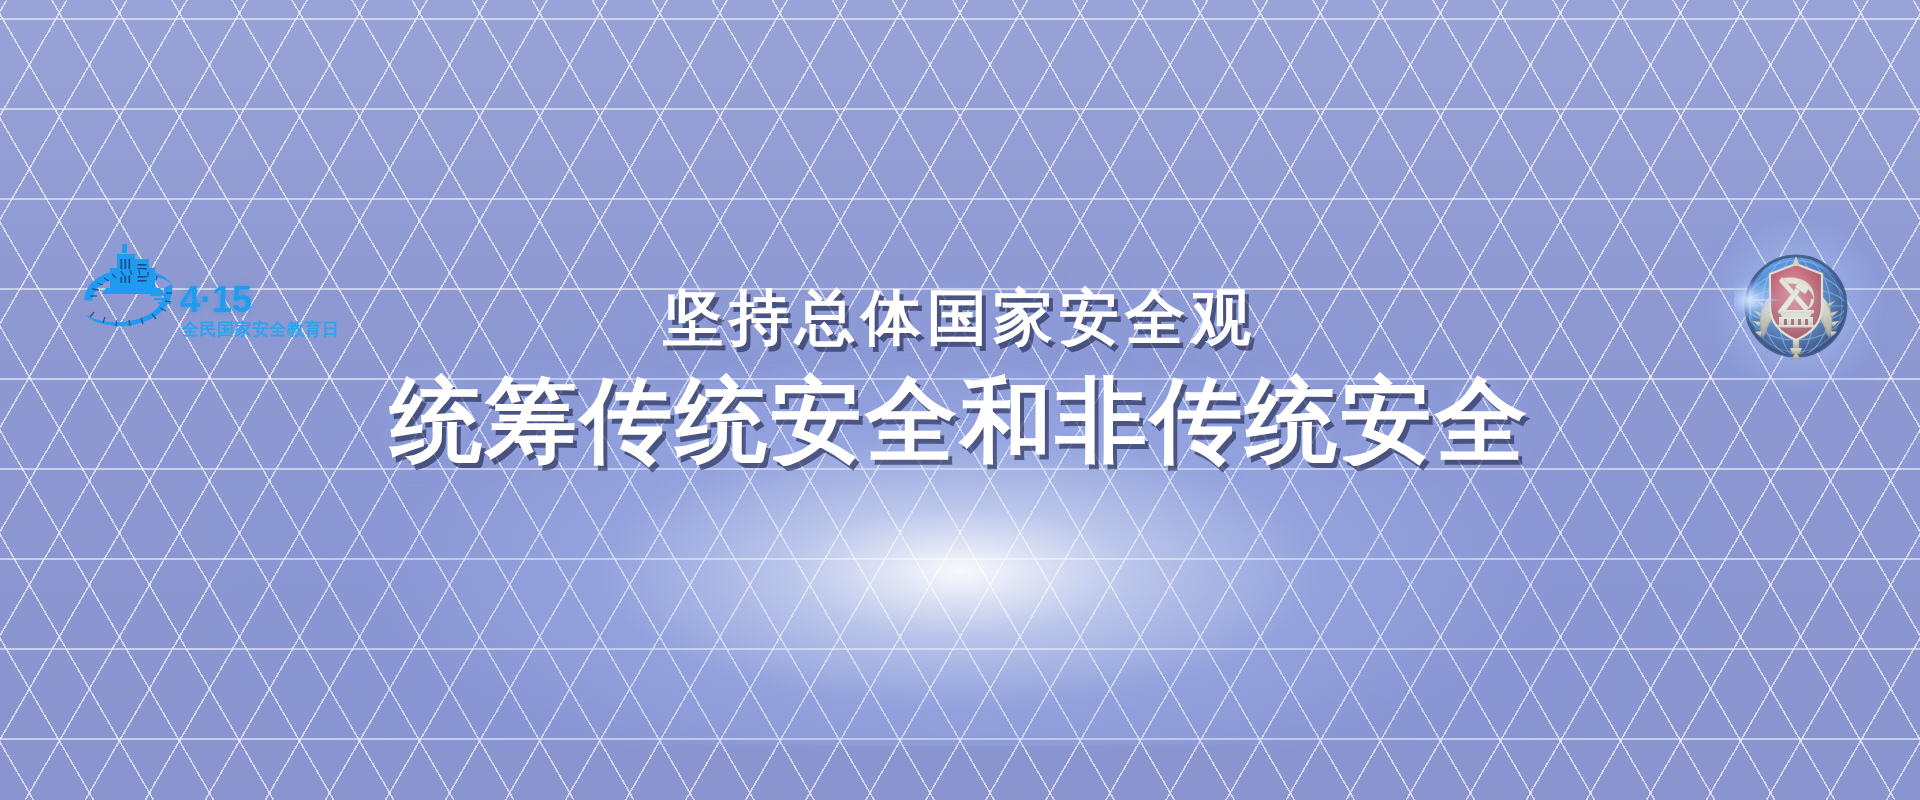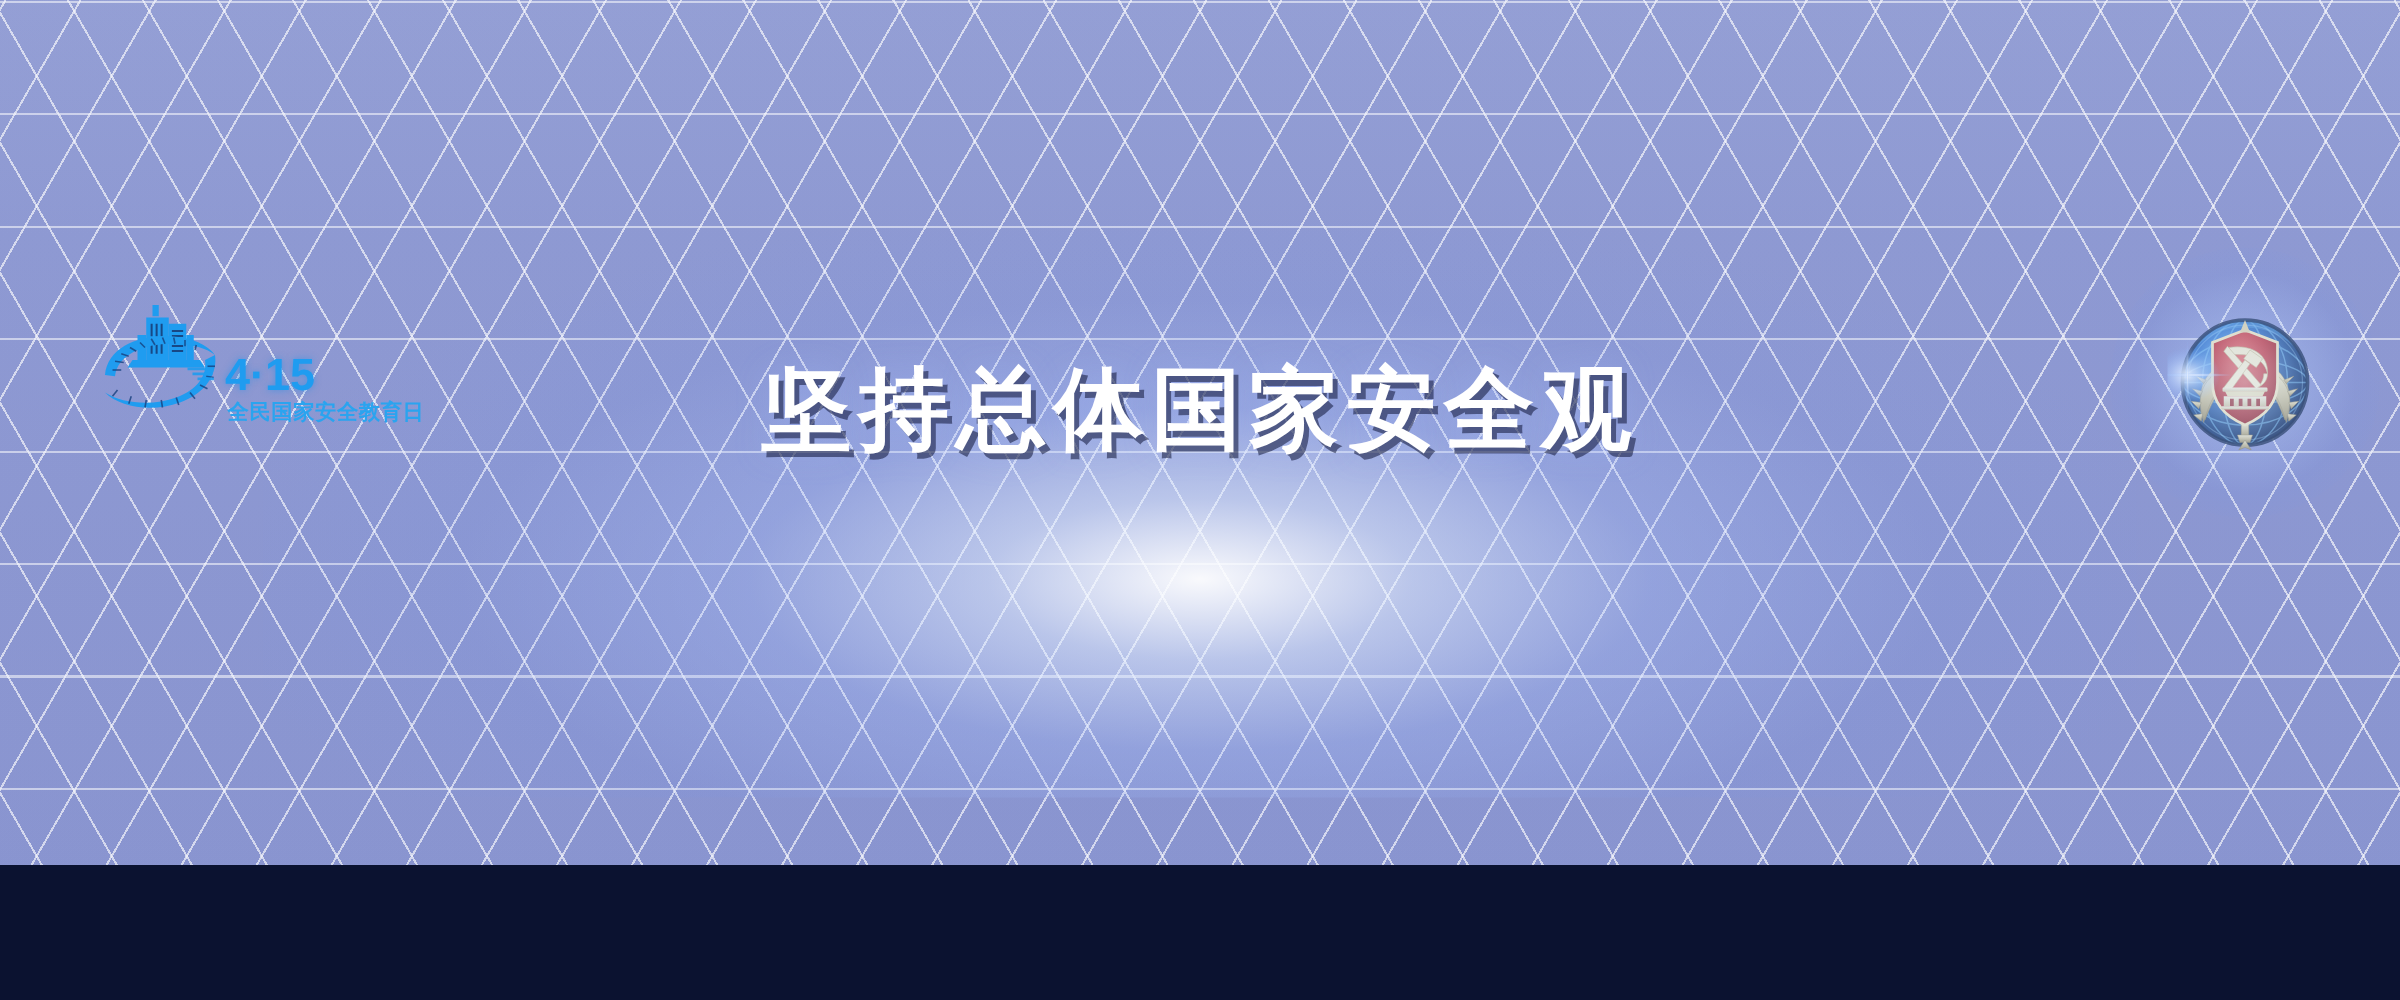--- a/index.html
+++ b/index.html
@@ -3,21 +3,21 @@
 <meta charset="utf-8">
 <style>
   html, body {
     margin: 0;
     padding: 0;
     background: #0b1230;
   }
   #banner {
     position: relative;
     width: 1920px;
-    height: 692px;
+    height: 800px;
     overflow: hidden;
     font-family: "Liberation Sans", "DejaVu Sans", sans-serif;
     background: #1e2a5e;
   }
 
   
   .sky {
     position: absolute;
     inset: 0;
     background:
@@ -204,25 +204,26 @@
     text-align: center;
     color: #ffffff;
     font-weight: bold;
     -webkit-font-smoothing: antialiased;
   }
   .line {
     white-space: nowrap;
     line-height: 1.0;
   }
   .line1 {
-    font-size: 72px;
+    font-size: 60px;
     letter-spacing: 6px;
     text-shadow:
       4px 5px 0 rgba(16,22,56,0.55),
       0 0 26px rgba(160,185,255,0.30);
+    font-family: Liberation Mono, monospace;
   }
   .line2 {
     font-size: 92px;
     letter-spacing: 3px;
     margin-top: 22px;
     text-shadow:
       4px 5px 0 rgba(16,22,56,0.55),
       0 0 26px rgba(160,185,255,0.30);
   }
   .line3 {
@@ -390,20 +391,21 @@
         <rect x="92" y="60" width="16" height="2.2"></rect>
         <rect x="96" y="64" width="13" height="2.2"></rect>
       </g>
     </svg>
     <div class="logo-4-15">4·15</div>
     <div class="logo-caption">全民国家安全教育日</div>
   </div>
 
   <div class="headline">
     <div class="line line1">坚持总体国家安全观</div>
+    <div class="line line2">统筹传统安全和非传统安全</div>
   </div>
 
   <div class="emblem">
     <div class="emblem-halo"></div>
     <svg viewBox="0 0 124 124" width="124" height="124">
       <defs>
         <radialGradient id="globeG" cx="38%" cy="32%" r="72%">
           <stop offset="0%" stop-color="#5aa7ee"></stop>
           <stop offset="38%" stop-color="#2a6cc4"></stop>
           <stop offset="72%" stop-color="#17407e"></stop>

